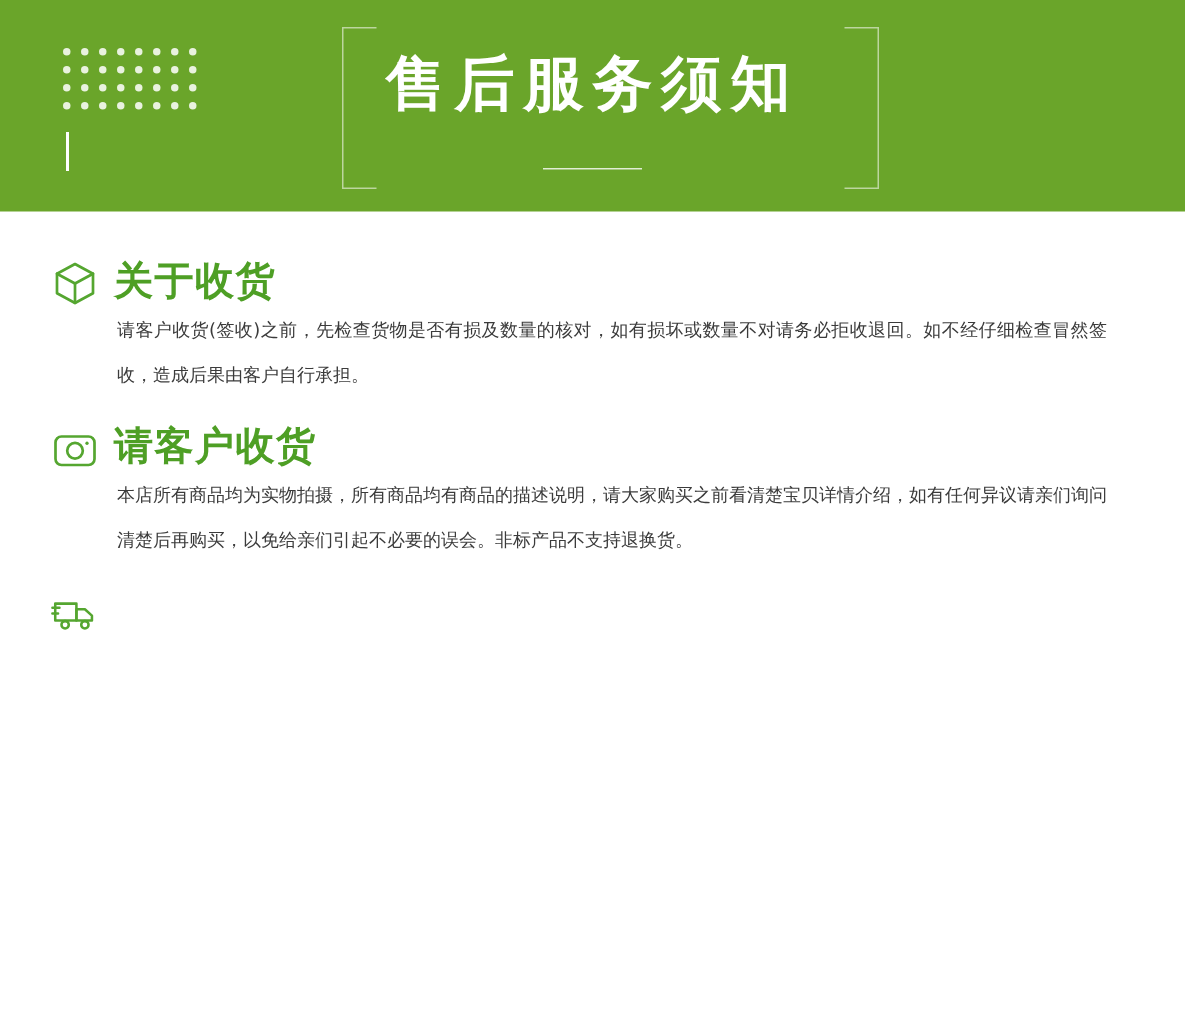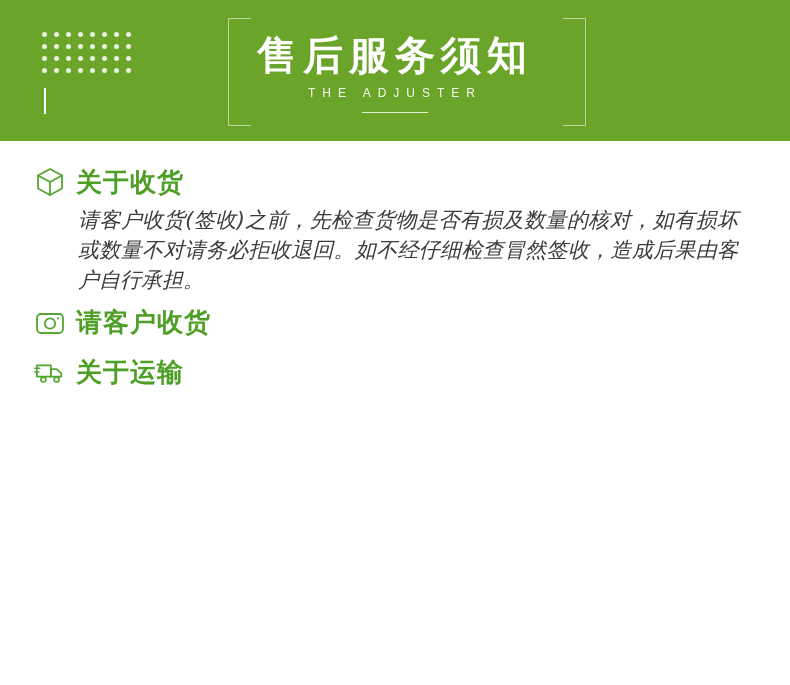--- a/index.html
+++ b/index.html
@@ -120,21 +120,21 @@
   .content {
     padding: 18px 42px 0 22px;
   }
 
   .section {
     margin-bottom: 4px;
   }
 
   .sec-head {
     display: flex;
-    align-items: center;
+    align-items: flex-end;
     gap: 10px;
     padding-left: 12px;
     height: 46px;
   }
 
   .sec-icon {
     width: 32px;
     height: 32px;
     flex: 0 0 32px;
     display: flex;
@@ -147,27 +147,26 @@
   .sec-title {
     color: #4e9f25;
     font-size: 26px;
     font-weight: 700;
     letter-spacing: 1px;
     font-family: "DejaVu Sans", "Liberation Sans", sans-serif;
   }
 
   .sec-body {
     color: #3b3b3b;
-    font-size: 21px;
+    font-size: 12px;
     line-height: 30px;
     padding-left: 56px;
     padding-right: 10px;
     text-align: justify;
     font-family: "DejaVu Sans", "Liberation Sans", sans-serif;
-    font-style: italic;
   }
   .sec-body p { margin: 0; }
 </style>
 </head>
 <body>
 
 <div class="page">
 
   <div class="banner">
     <div class="dot-grid">
@@ -201,21 +200,20 @@
         <i></i>
         <i></i>
         <i></i>
         <i></i>
         <i></i>
     </div>
     <div class="tick"></div>
 
     <div class="frame"></div>
     <div class="banner-title">售后服务须知</div>
-    <div class="banner-sub">THE ADJUSTER</div>
     <div class="sub-rule"></div>
   </div>
 
   <div class="content">
 
     <div class="section">
       <div class="sec-head">
         <span class="sec-icon">
           <svg width="32" height="32" viewBox="0 0 32 32" fill="none" stroke="currentColor" stroke-width="1.8" stroke-linejoin="round" stroke-linecap="round">
             <path d="M16 3 L28 9.5 L28 22.5 L16 29 L4 22.5 L4 9.5 Z"></path>
@@ -234,32 +232,34 @@
     <div class="section">
       <div class="sec-head">
         <span class="sec-icon">
           <svg width="32" height="32" viewBox="0 0 32 32" fill="none" stroke="currentColor" stroke-width="1.8" stroke-linecap="round" stroke-linejoin="round">
             <rect x="3" y="8" width="26" height="19" rx="4"></rect>
             <circle cx="16" cy="17.5" r="5.2"></circle>
             <circle cx="24" cy="12.5" r="1.1" fill="currentColor" stroke="none"></circle>
           </svg>
         </span>
         <span class="sec-title">请客户收货</span>
+      </div>
+      <div class="sec-body">
+        <p>本店所有商品均为实物拍摄，所有商品均有商品的描述说明，请大家购买之前看清楚宝贝详情介绍，如有任何异议请亲们询问清楚后再购买，以免给亲们引起不必要的误会。非标产品不支持退换货。</p>
       </div>
     </div>
 
     <div class="section">
       <div class="sec-head">
         <span class="sec-icon">
           <svg width="34" height="32" viewBox="0 0 34 32" fill="none" stroke="currentColor" stroke-width="1.8" stroke-linecap="round" stroke-linejoin="round">
             <path d="M3 9 h15 v12 H3 z"></path>
             <path d="M18 13 h6 l5 4.5 V21 h-11 z"></path>
             <circle cx="10" cy="24" r="2.6"></circle>
             <circle cx="24" cy="24" r="2.6"></circle>
             <path d="M1 12 h5 M1 16 h4"></path>
           </svg>
         </span>
-        <span class="sec-title">关于运输</span>
       </div>
     </div>
 
   </div>
 </div>
 
 </body></html>

